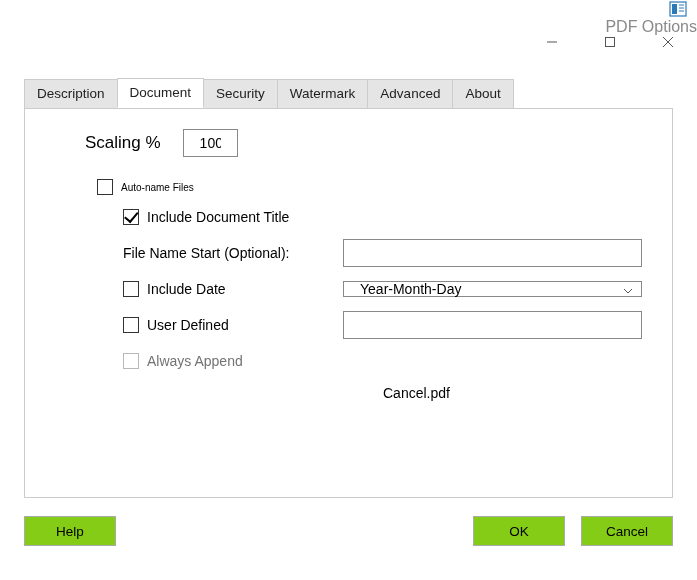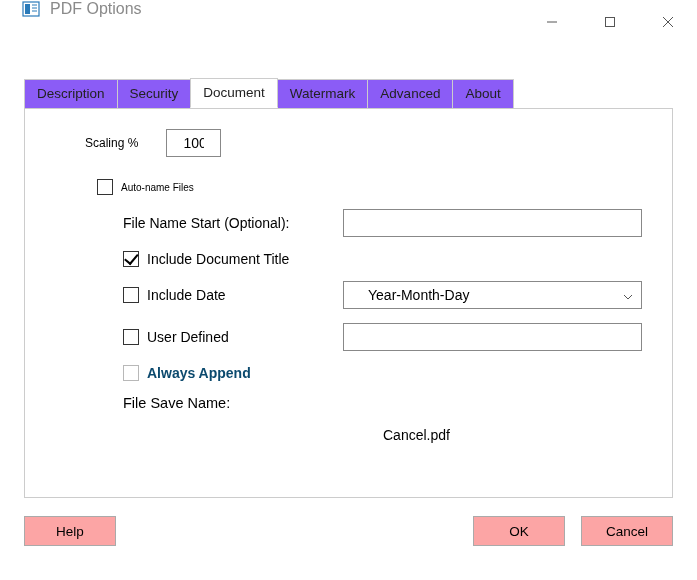--- a/index.html
+++ b/index.html
@@ -14,22 +14,23 @@
     width: 697px;
     height: 580px;
     background: #fff;
     position: relative;
     box-shadow: 0 5px 25px rgba(0,0,0,0.15);
     margin: 0 auto;
   }
   .titlebar {
     height: 44px;
     display: flex;
-    align-items: flex-start;
-    padding: 0 0 0 22px;
+    align-items: flex-end;
+    padding: 0 0 0 10px;
+    flex-direction: column;
   }
   .titlebar .appicon {
     width: 18px; height: 18px;
     margin-right: 10px;
     display: inline-block;
   }
   .titlebar .title {
     font-size: 16px;
     color: #8a8a8a;
     font-weight: 400;
@@ -52,21 +53,21 @@
   }
   .tabs {
     display: flex;
     position: relative;
     margin-top: 16px;
   }
   .tab {
     padding: 6px 12px;
     border: 1px solid #ccc;
     border-bottom: none;
-    background: #8b5cf6;
+    background: #e5e5e5;
     margin-right: -1px;
     font-size: 13.5px;
     color: #222;
     cursor: default;
     position: relative;
     top: 1px;
   }
   .tab.active {
     background: #fff;
     border-bottom: 1px solid #fff;
@@ -81,21 +82,21 @@
     padding: 20px 30px 34px 40px;
     min-height: 390px;
     position: relative;
   }
   .row {
     display: flex;
     align-items: center;
     margin-bottom: 10px;
   }
   .row.scaling { margin-bottom: 22px; }
-  .scaling-label { margin-left: 20px; margin-right: 28px; font-size: 12px; }
+  .scaling-label { margin-left: 20px; margin-right: 22px; font-size: 17px; }
   .num-input {
     width: 55px;
     height: 28px;
     border: 1px solid #888;
     padding: 2px 16px;
     font-size: 14px;
     text-align: center;
   }
   .chk {
     width: 16px; height: 16px;
@@ -131,56 +132,56 @@
   .text-input {
     height: 28px;
     flex: 1;
     border: 1px solid #888;
     padding: 2px 6px;
     font-size: 14px;
     background: #fff;
     max-width: 342px;
   }
   .select {
-    height: 28px;
+    height: 16px;
     flex: 1;
     max-width: 342px;
     border: 1px solid #888;
     background: #fff;
     display: flex;
     align-items: center;
-    padding: 0 24px;
+    padding: 0 16px;
     position: relative;
     font-size: 14px;
   }
   .select .chev {
     position: absolute;
     right: 8px;
     top: 50%;
     transform: translateY(-50%);
   }
-  .disabled-text { color: #0c4a6e; font-weight: bold; }
+  .disabled-text { color: #737373; }
   .savename-row { margin-left: 58px; font-size: 14.5px; margin-top: 4px; }
   .savename-val {
     margin-left: 58px;
     margin-top: 16px;
     padding-left: 260px;
     font-size: 14px;
   }
   .buttonbar {
     display: flex;
     margin-top: 18px;
     gap: 16px;
   }
   .spacer { flex: 1; }
   .btn {
     min-width: 92px;
     height: 30px;
     border: 1px solid #aaa;
-    background: #fca5a5;
+    background: #84cc16;
     display: flex;
     align-items: center;
     justify-content: center;
     font-size: 13.5px;
     cursor: default;
   }
 </style>
 </head>
 <body>
 
@@ -214,51 +215,51 @@
             <line x1="11" y1="1" x2="1" y2="11" stroke-width="1"></line>
           </svg>
       </div>
     </div>
   </div>
 
   <div class="content">
 
     <div class="tabs">
       <div class="tab">Description</div>
+      <div class="tab active">Document</div>
       <div class="tab">Security</div>
-      <div class="tab active">Document</div>
       <div class="tab">Watermark</div>
       <div class="tab">Advanced</div>
       <div class="tab">About</div>
     </div>
 
     <div class="tabpanel">
 
       <div class="row scaling">
         <span class="scaling-label">Scaling %</span>
         <input class="num-input" value="100" style="">
       </div>
 
       <div class="row auto-row">
         <span class="chk"></span>
         <span>Auto-name Files</span>
       </div>
 
       <div class="field-row">
         <div class="label-col">
-          <span>File Name Start (Optional):</span>
-        </div>
-        <input class="text-input" value="" style="">
-      </div>
-
-      <div class="field-row">
-        <div class="label-col">
           <span class="chk checked"></span>
           <span>Include Document Title</span>
         </div>
+      </div>
+
+      <div class="field-row">
+        <div class="label-col">
+          <span>File Name Start (Optional):</span>
+        </div>
+        <input class="text-input" value="" style="">
       </div>
 
       <div class="field-row">
         <div class="label-col">
           <span class="chk"></span>
           <span>Include Date</span>
         </div>
         <div class="select">
           <span>Year-Month-Day</span>
           <span class="chev">
@@ -278,21 +279,20 @@
         <input class="text-input" value="" style="">
       </div>
 
       <div class="field-row">
         <div class="label-col">
           <span class="chk disabled"></span>
           <span class="disabled-text">Always Append</span>
         </div>
       </div>
 
-      <div class="savename-row">File Save Name:</div>
       <div class="savename-val">Cancel.pdf</div>
 
     </div>
 
     <div class="buttonbar">
       <div class="btn">Help</div>
       <div class="spacer"></div>
       <div class="btn">OK</div>
       <div class="btn">Cancel</div>
     </div>

